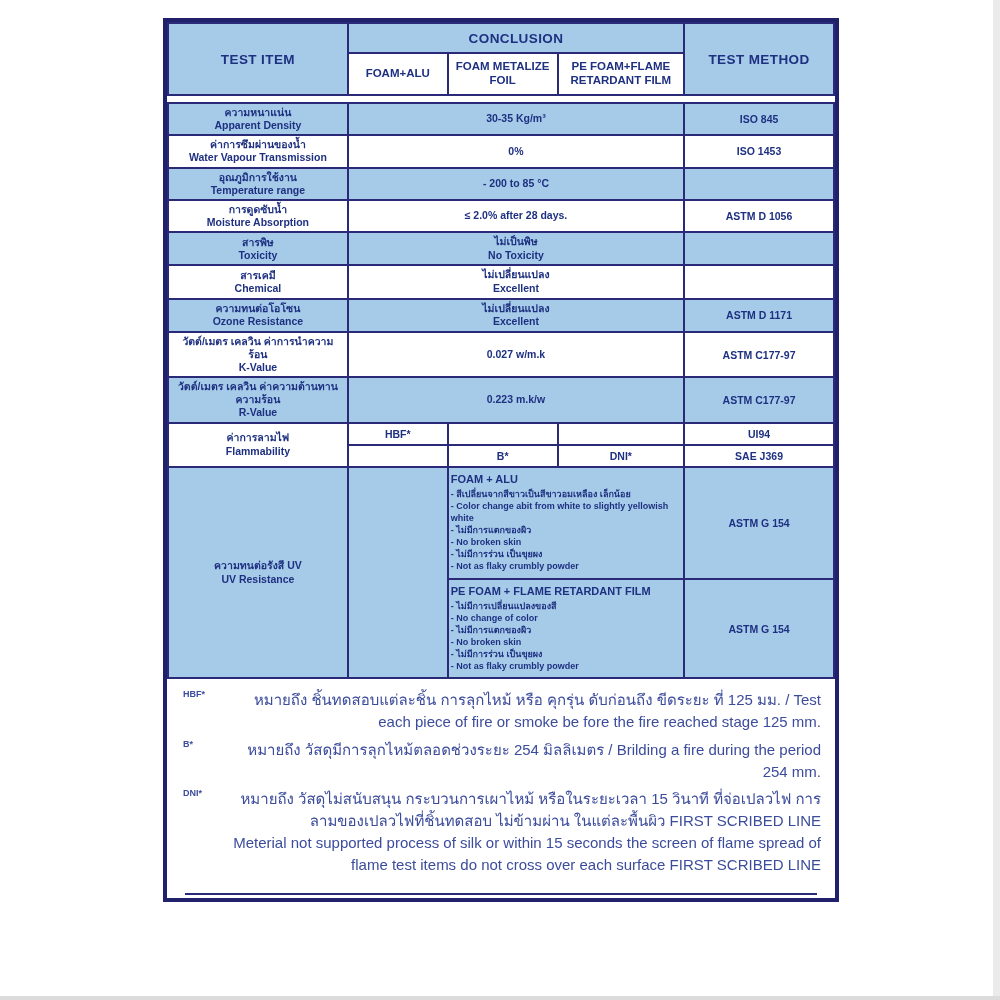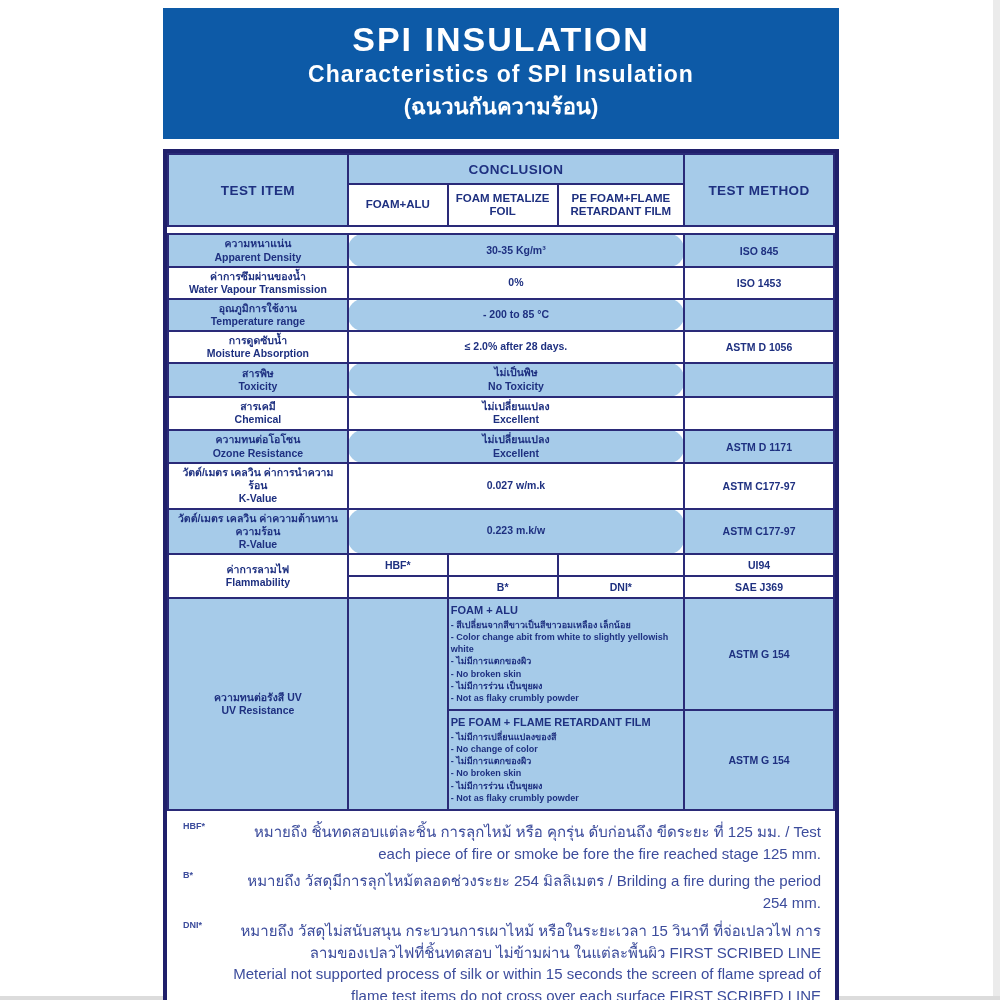--- a/index.html
+++ b/index.html
@@ -28,21 +28,21 @@
   table.main td { border:2px solid #2a2a78; text-align:center; vertical-align:middle; padding:2px 4px; }
   .lb { background:#a6cbe9; }
   .wh { background:#ffffff; }
   .hcell { font-size:13.5px; font-weight:bold; letter-spacing:.4px; }
   tr.h1row td { height:30px; }
   tr.h2row td { height:42px; font-size:11.5px; font-weight:bold; line-height:1.2; }
   tr.sep td { border-left:none; border-right:none; height:8px; background:#fff; padding:0; }
   tr.datarow td { height:29px; }
   .itemcell .th-line { font-size:10.5px; font-weight:bold; line-height:1.25; }
   .itemcell .en-line { font-size:10.5px; font-weight:bold; line-height:1.25; }
-  .valcell { font-size:10.5px; font-weight:bold; line-height:1.3;border-radius:15px; }
+  .valcell { font-size:10.5px; font-weight:bold; line-height:1.3; }
   .methodcell { font-size:10.5px; font-weight:bold; }
   tr.flamrow td { height:22px; font-size:10.5px; font-weight:bold; }
   .uv-content { text-align:left !important; padding:5px 2px !important; vertical-align:top !important; }
   .uv-content .uv-head { font-size:11px; font-weight:bold; margin-bottom:3px; }
   .uv-content .uv-line { font-size:9px; font-weight:bold; line-height:1.35; }
   tr.uvrow td { height:88px; }
 
   
   .footnotes { padding:10px 14px 4px 16px; }
   .note { display:flex; margin-bottom:6px; }
@@ -58,25 +58,20 @@
   .cond-cell + .cond-cell { border-left:2px solid #2a2a78; }
 </style>
 </head>
 <body>
 
 <div class="scan-right"></div>
 <div class="scan-bottom"></div>
 
 <div class="doc">
 
-  <div class="header-band">
-    <div class="t1">SPI INSULATION</div>
-    <div class="t2">Characteristics  of  SPI  Insulation</div>
-    <div class="t3">(ฉนวนกันความร้อน)</div>
-  </div>
 
   <div class="frame">
 
     <table class="main">
       <colgroup>
         <col style="width:27%">
           <col style="width:15%">
           <col style="width:16.5%">
           <col style="width:19%">
           <col style="width:22.5%">

